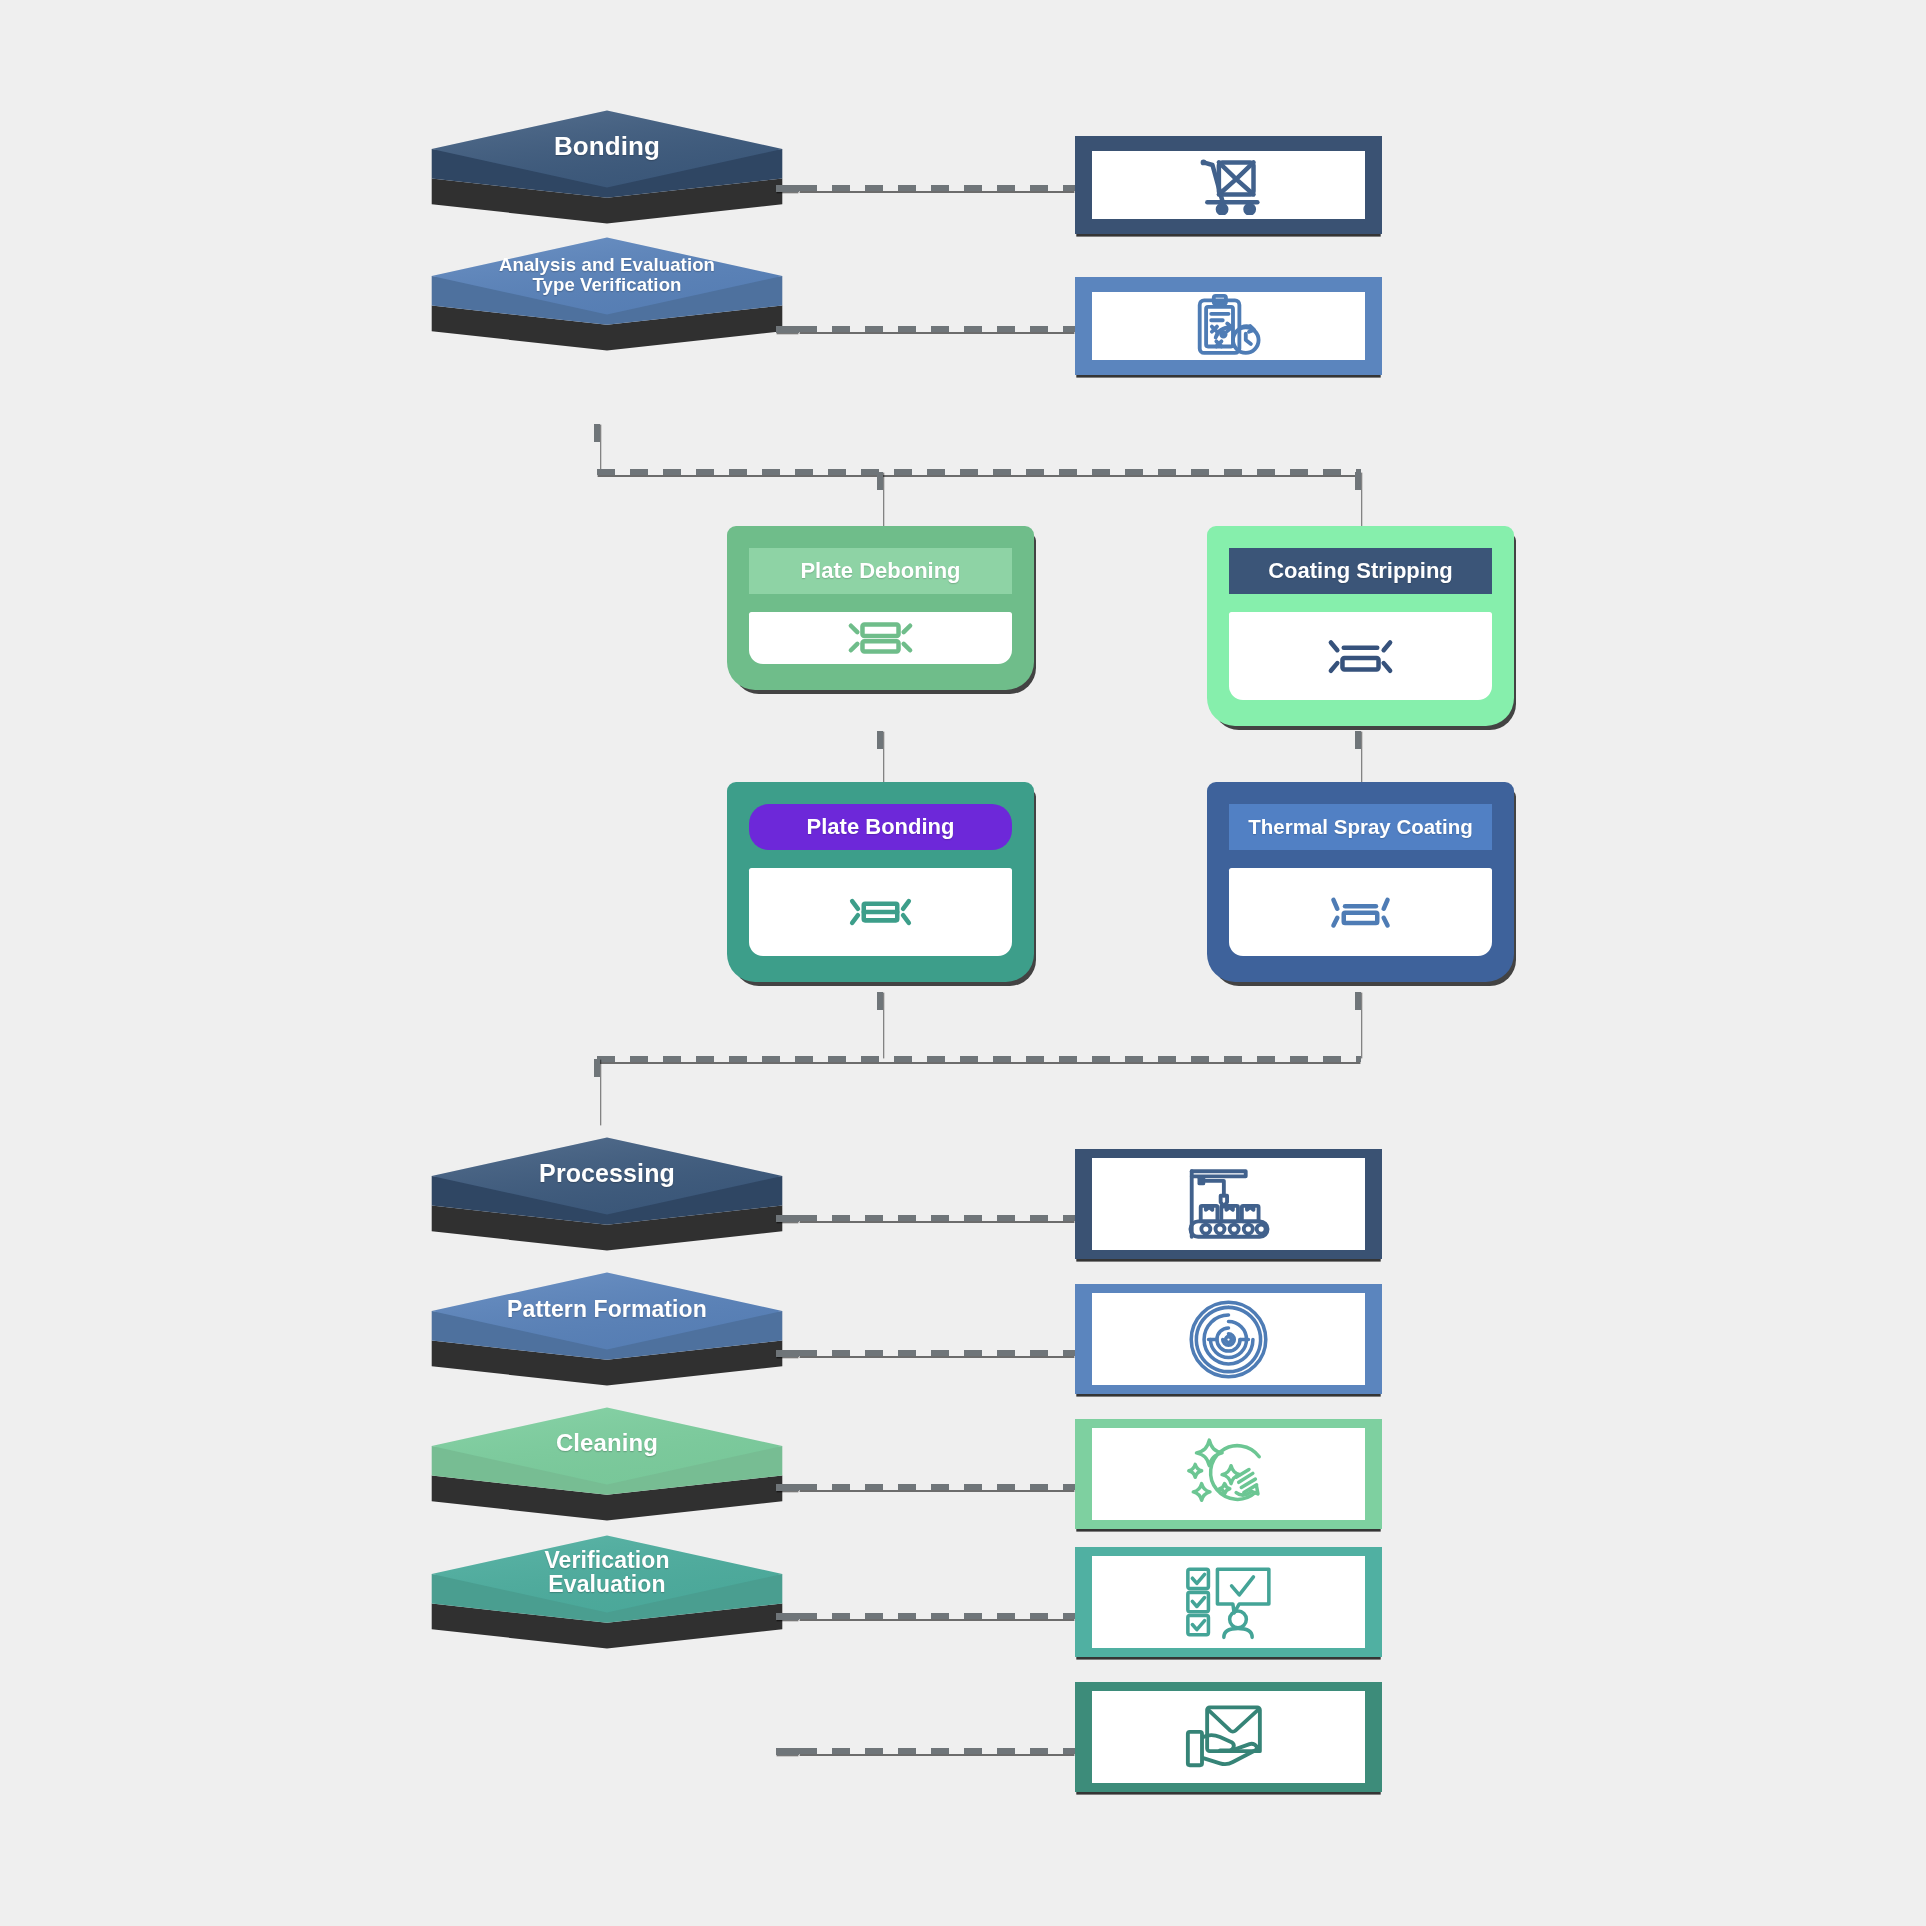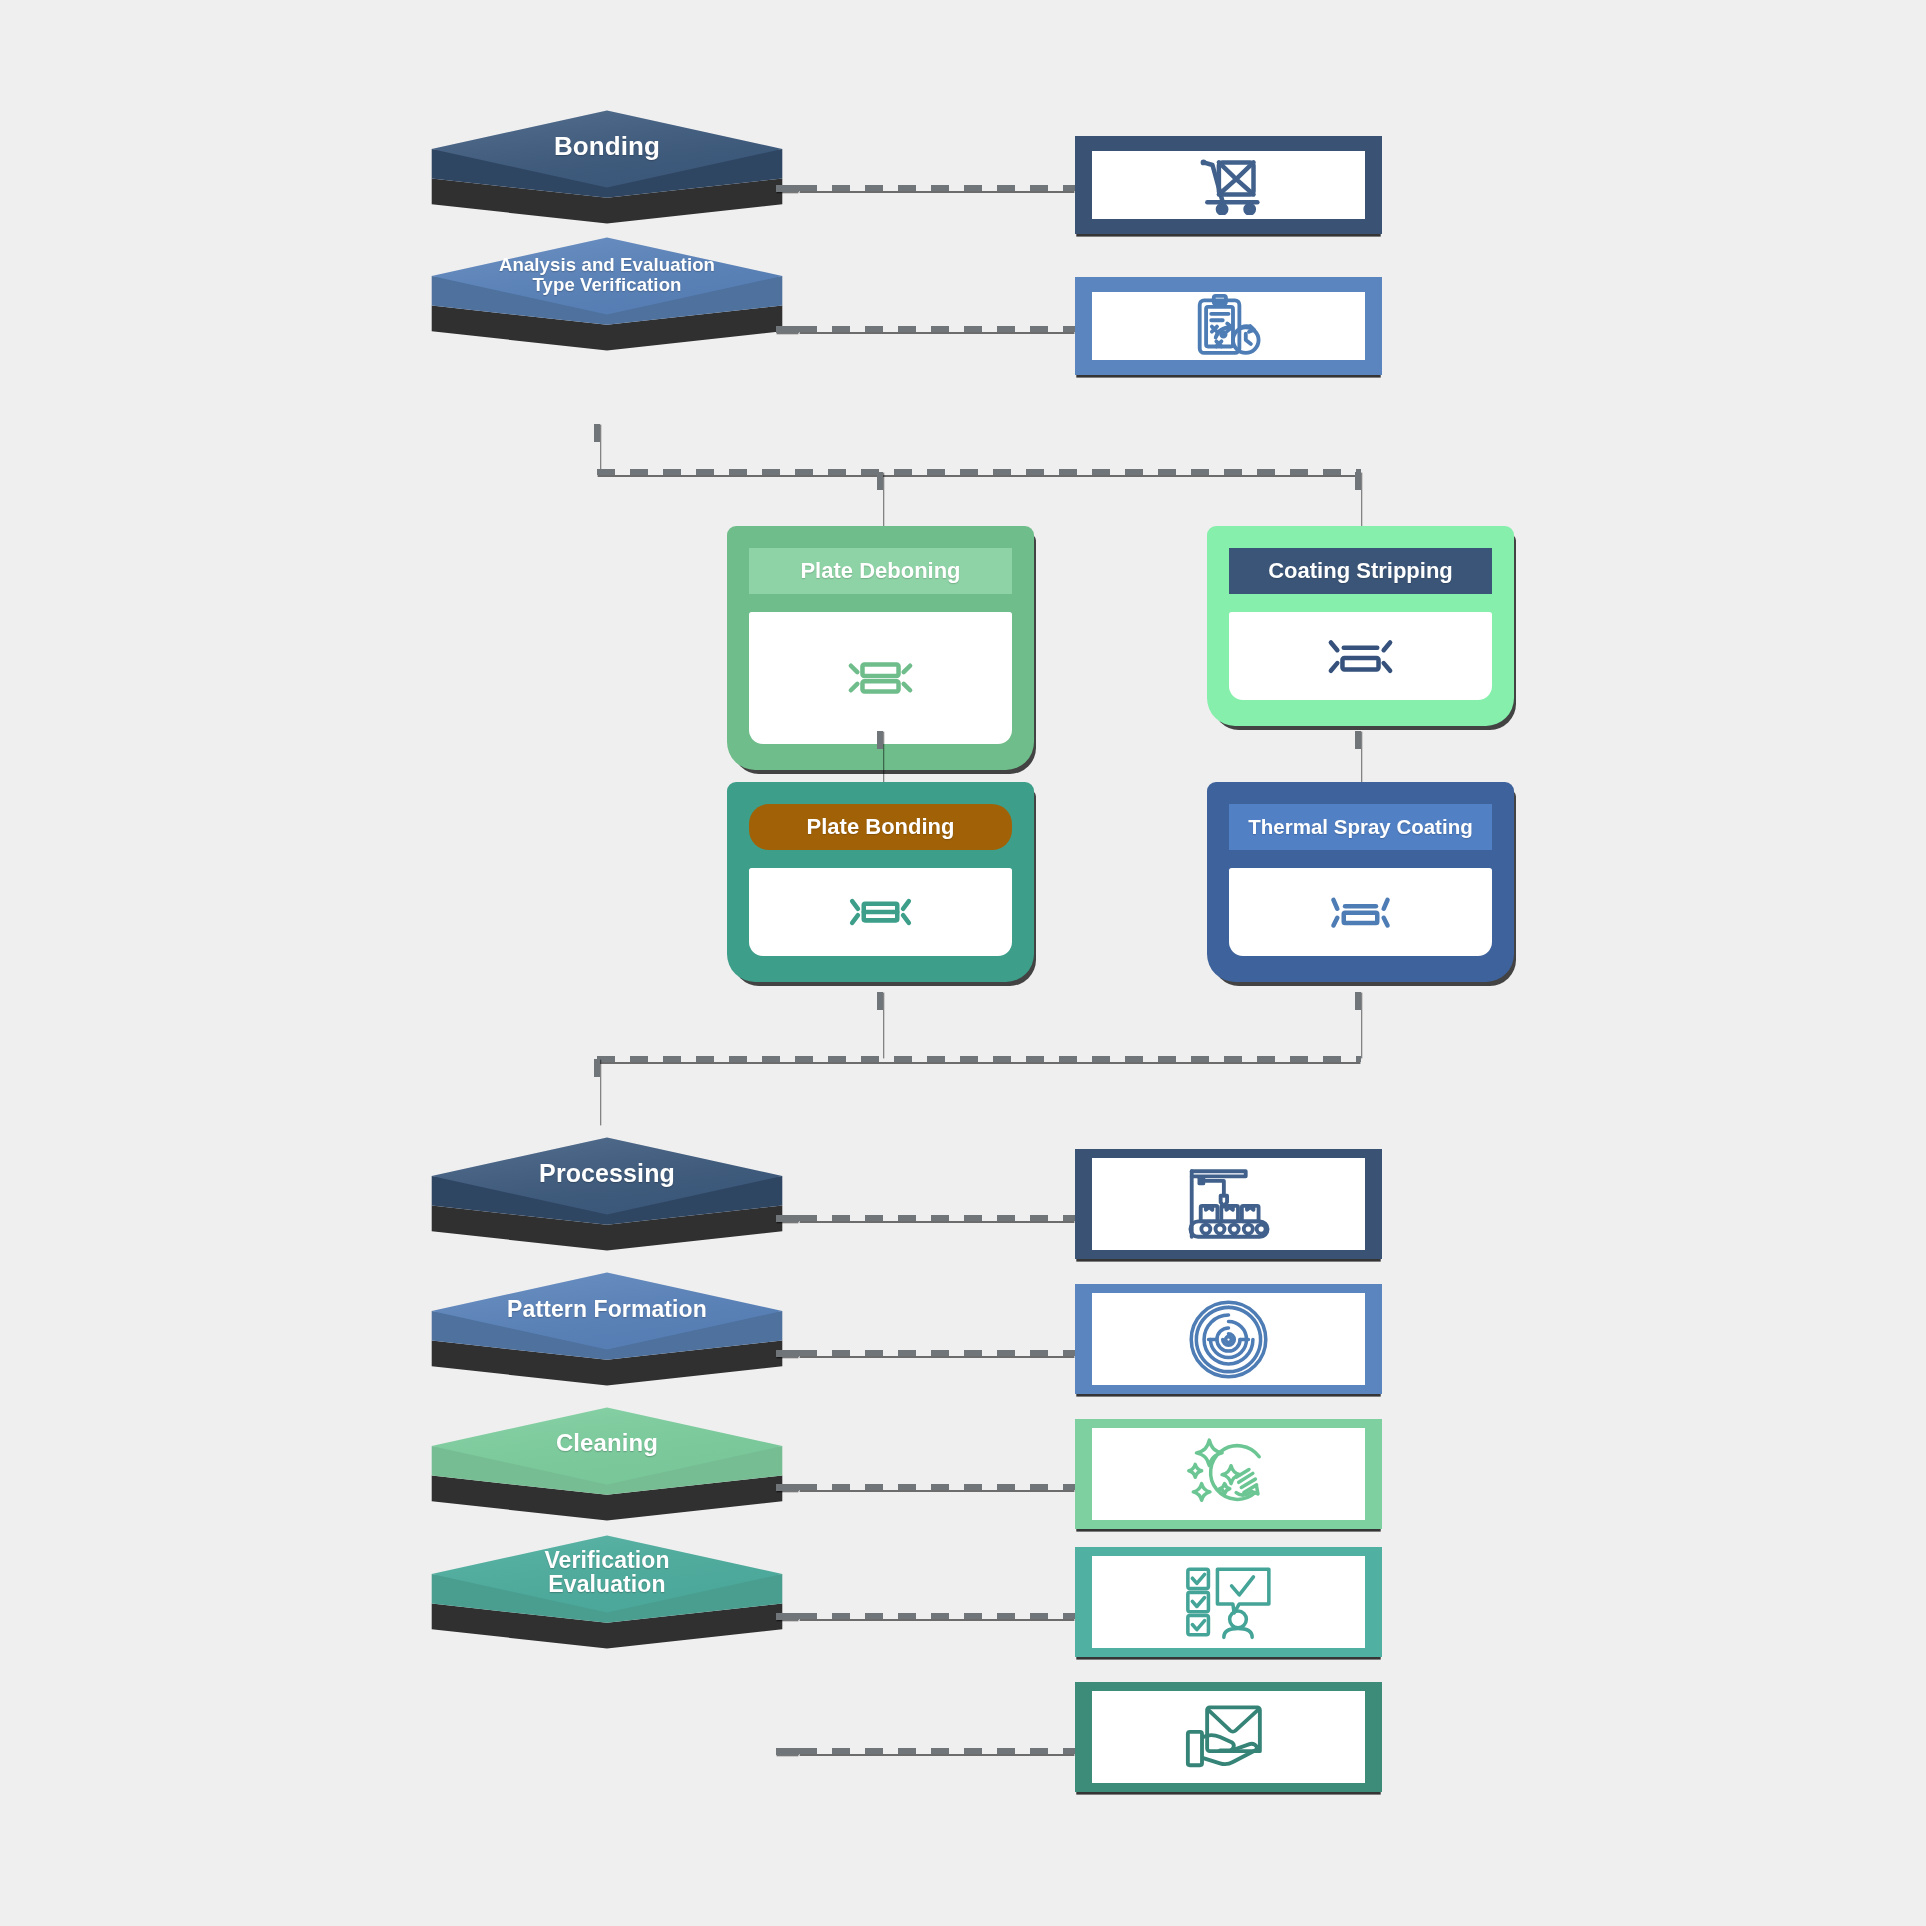--- a/index.html
+++ b/index.html
@@ -147,21 +147,21 @@
         </g>
       </svg>
     </div>
   </div>
 
   <div class="dash-v" style="left:594px;top:424px;height:51px;"></div>
   <div class="dash-h" style="left:597px;top:469px;width:764px;"></div>
   <div class="dash-v" style="left:877px;top:472px;height:64px;"></div>
   <div class="dash-v" style="left:1355px;top:472px;height:64px;"></div>
 
-  <div class="pcard" style="left:727px;top:526px;width:307px;height:244px;background:#6fbd8a;">
+  <div class="pcard" style="left:727px;top:526px;width:307px;height:164px;background:#6fbd8a;">
     <div class="ptitle" style="left:22px;top:22px;right:22px;height:46px;background:#8ed3a5;font-size:22px;">Plate Deboning</div>
     <div class="pbody" style="left:22px;top:86px;right:22px;bottom:26px;">
       <svg width="85" height="48" viewBox="0 0 132 74">
         <g fill="none" stroke="#6fbd8a" stroke-width="7" stroke-linecap="round" stroke-linejoin="round">
           <rect x="38" y="16" width="56" height="18" rx="3"></rect>
           <rect x="38" y="42" width="56" height="16" rx="3"></rect>
           <path d="M20 18 L30 28 M20 56 L30 46"></path>
           <path d="M112 18 L102 28 M112 56 L102 46"></path>
         </g>
       </svg>
@@ -179,21 +179,21 @@
           <path d="M112 16 L102 28 M112 60 L102 48"></path>
         </g>
       </svg>
     </div>
   </div>
 
   <div class="dash-v" style="left:877px;top:731px;height:58px;"></div>
   <div class="dash-v" style="left:1355px;top:731px;height:58px;"></div>
 
   <div class="pcard" style="left:727px;top:782px;width:307px;height:200px;background:#3d9e8a;">
-    <div class="ptitle" style="left:22px;top:22px;right:22px;height:46px;background:#a16207;font-size:22px;border-radius:20px;">Plate Bonding</div>
+    <div class="ptitle" style="left:22px;top:22px;right:22px;height:46px;background:#6d28d9;font-size:22px;border-radius:20px;">Plate Bonding</div>
     <div class="pbody" style="left:22px;top:86px;right:22px;bottom:26px;">
       <svg width="85" height="48" viewBox="0 0 132 74">
         <g fill="none" stroke="#3d9e8a" stroke-width="7" stroke-linecap="round" stroke-linejoin="round">
           <rect x="40" y="24" width="52" height="26" rx="2"></rect>
           <path d="M40 37 H92"></path>
           <path d="M22 20 L31 32 M22 54 L31 42"></path>
           <path d="M110 20 L101 32 M110 54 L101 42"></path>
         </g>
       </svg>
     </div>

